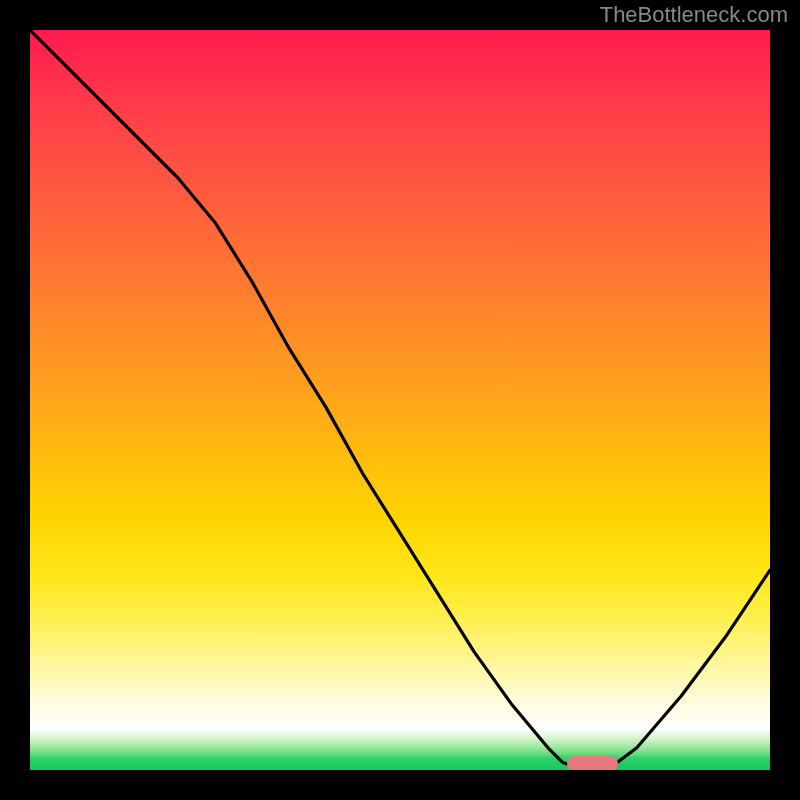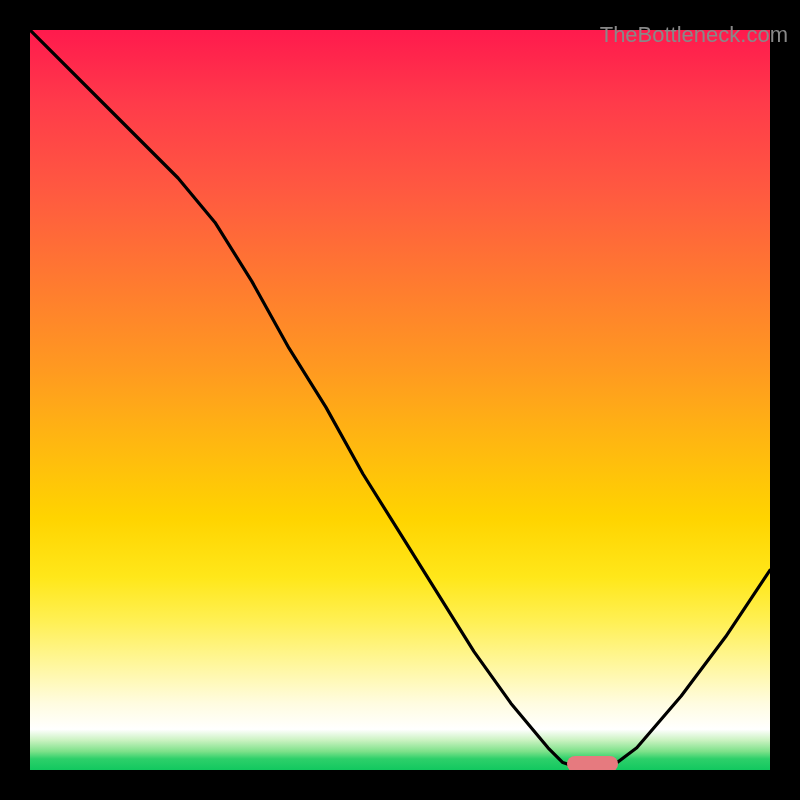--- a/index.html
+++ b/index.html
@@ -12,21 +12,20 @@
     font-family: Arial, Helvetica, sans-serif;
   }
   .watermark {
     position: absolute;
     top: 2px;
     right: 12px;
     color: #888;
     font-size: 22px;
     font-weight: 500;
     z-index: 10;
-    margin-top: 20px;
   }
   .plot-area {
     position: absolute;
     left: 30px;
     top: 30px;
     width: 740px;
     height: 740px;
     overflow: hidden;
   }
   .gradient-bg {

